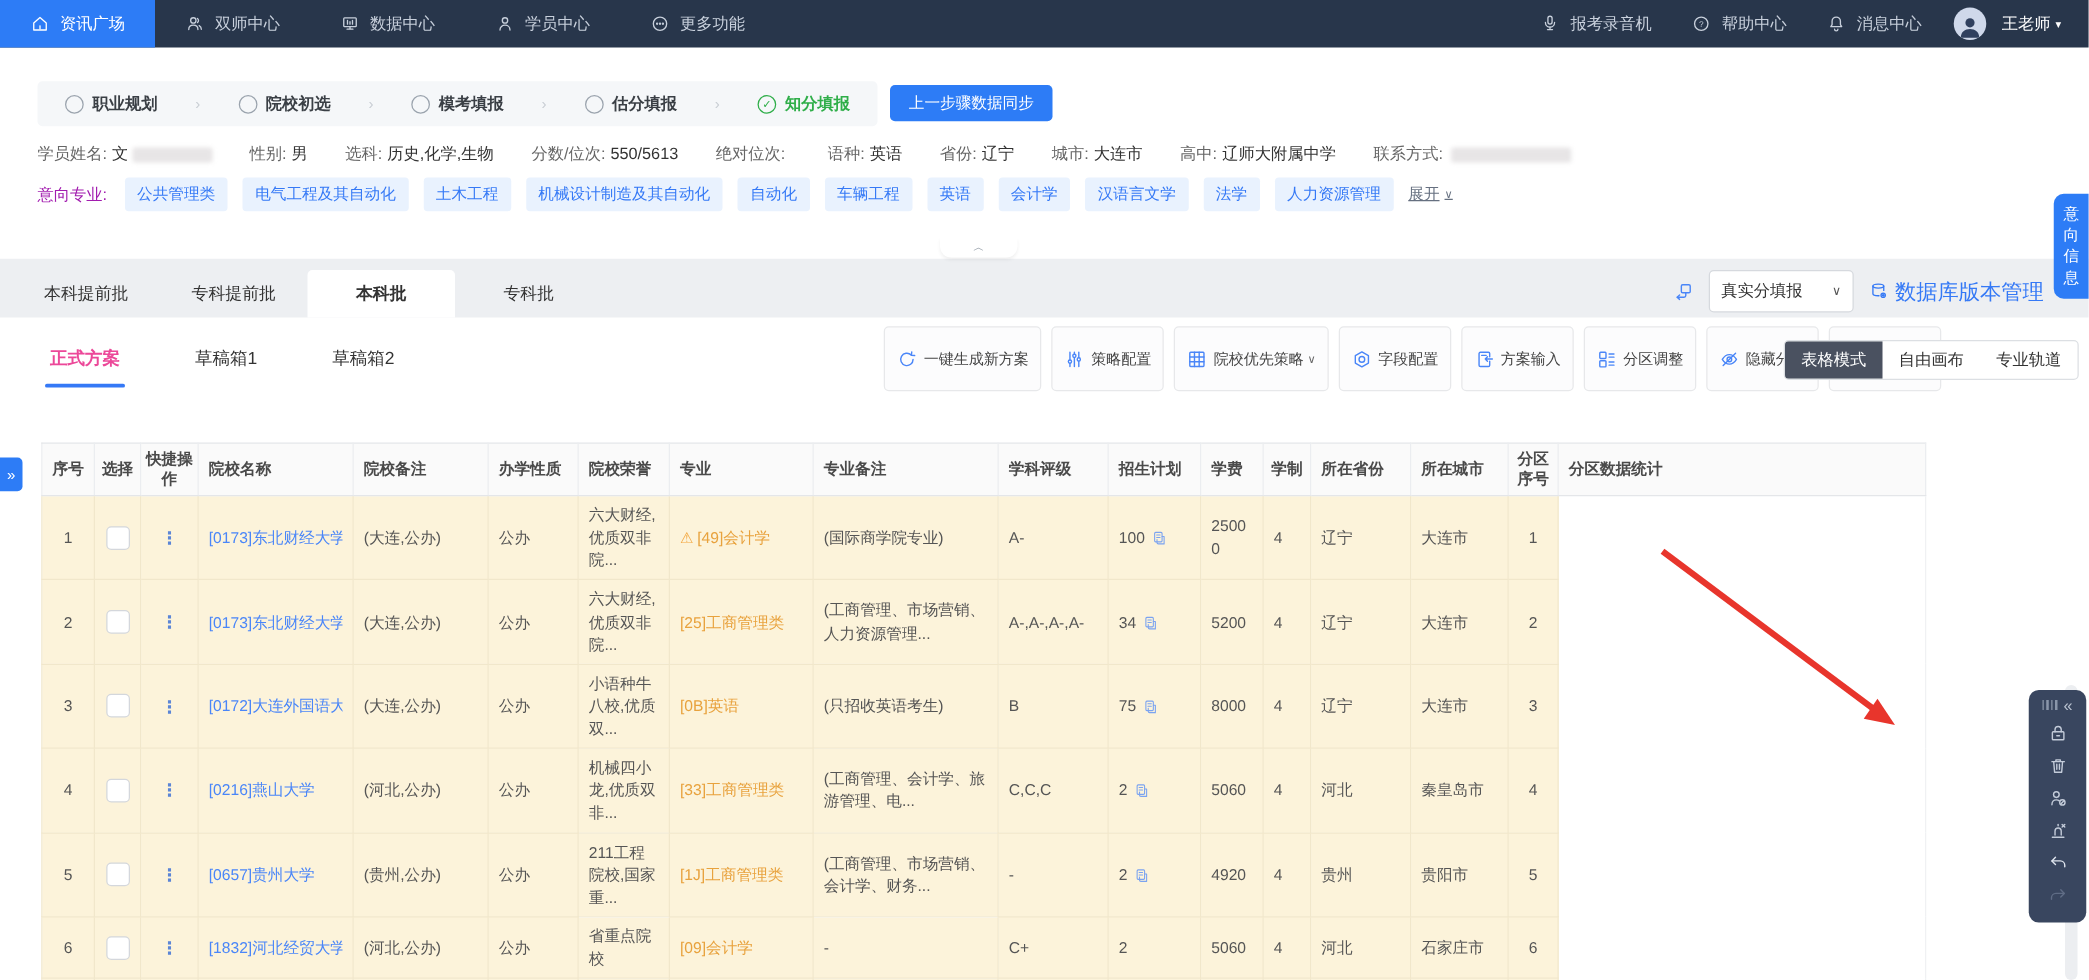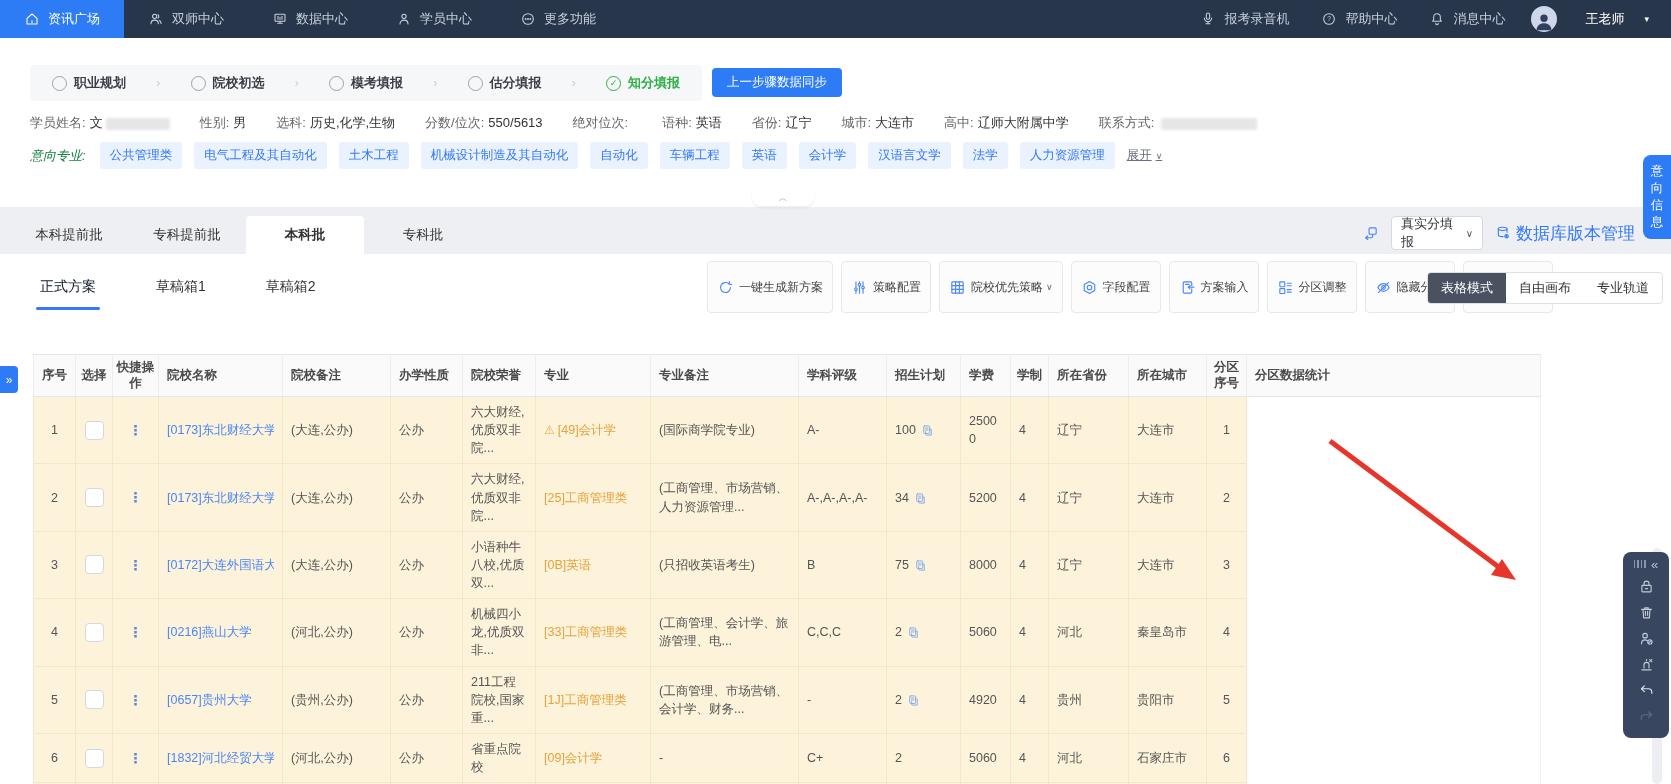--- a/index.html
+++ b/index.html
@@ -10,65 +10,65 @@
 
   
   .topbar{position:absolute;left:0;top:0;width:1671px;height:38px;background:#28364b;
           display:flex;align-items:stretch;font-size:13px;color:#c8d0dc;z-index:6;}
   .nav-item{display:flex;align-items:center;gap:8px;padding:0 24px;cursor:pointer;}
   .nav-item.active{background:#2d7cf6;color:#fff;}
   .topbar-right{margin-left:auto;display:flex;align-items:center;}
   .topbar-right .nav-item{padding:0 16px;}
   .avatar{width:26px;height:26px;border-radius:50%;background:#cfd8ea;overflow:hidden;
           display:flex;align-items:flex-end;justify-content:center;margin-right:8px;}
-  .user-wrap{display:flex;align-items:center;padding:0 22px 0 10px;color:#fff;gap:20px;}
+  .user-wrap{display:flex;align-items:center;padding:0 22px 0 10px;color:#fff;gap:4px;}
 
   
   .header-card{position:absolute;left:0;top:38px;width:1548px;height:169px;background:#fff;z-index:2;}
   .stepper{position:absolute;left:30px;top:27px;width:672px;height:36px;background:#f5f7f9;
            border-radius:4px;display:flex;align-items:center;justify-content:space-between;padding:0 22px;box-sizing:border-box;}
   .step{display:flex;align-items:center;gap:7px;font-size:13px;font-weight:bold;color:#3a3f45;}
   .scircle{width:15px;height:15px;border:1.5px solid #9aa3ad;border-radius:50%;box-sizing:border-box;
            display:flex;align-items:center;justify-content:center;font-size:9px;color:transparent;}
   .step.done{color:#2fae49;}
   .step.done .scircle{border-color:#2fae49;color:#2fae49;}
   .step-sep{color:#c9ced4;font-size:12px;}
   .sync-btn{position:absolute;left:712px;top:30px;height:29px;padding:0 15px;background:#2d7cf6;color:#fff;
             font-size:12.5px;border:none;border-radius:4px;line-height:29px;cursor:pointer;}
   .info-row{position:absolute;left:30px;top:76px;right:30px;display:flex;gap:30px;font-size:13px;white-space:nowrap;}
   .fld .lab{color:#666;margin-right:4px;}
   .fld .val{color:#333;}
   .blur{display:inline-block;width:64px;height:12px;border-radius:2px;background:#e7e5e6;filter:blur(1.5px);vertical-align:middle;margin-left:3px;}
   .blur.wide{width:96px;}
   .majors-row{position:absolute;left:30px;top:104px;display:flex;align-items:center;gap:12px;font-size:13px;}
-  .mj-label{color:#15803d;margin-right:2px;font-style:italic;}
+  .mj-label{color:#a21caf;margin-right:2px;}
   .tag{background:#e9f2fe;color:#3579f6;border-radius:3px;padding:5px 10px;font-size:12.5px;cursor:pointer;}
   .expand{color:#667080;font-size:12.5px;cursor:pointer;display:flex;gap:4px;align-items:center;text-decoration:underline;}
   .collapse-handle{position:absolute;left:752px;top:190px;width:62px;height:16px;background:#fff;
                    border-radius:0 0 9px 9px;box-shadow:0 2px 3px rgba(0,0,0,.06);z-index:4;
                    display:flex;align-items:center;justify-content:center;color:#98a1ab;font-size:9px;cursor:pointer;}
 
   
   .strip{position:absolute;left:0;top:207px;width:1671px;height:47px;background:#edeff2;z-index:3;}
   .batch-tabs{position:absolute;left:10px;bottom:0;display:flex;}
   .btab{width:118px;height:38px;line-height:38px;text-align:center;font-size:13.5px;color:#333;cursor:pointer;}
   .btab.active{background:#fff;border-radius:4px 4px 0 0;font-weight:bold;}
   .strip-right{position:absolute;right:36px;top:9px;display:flex;align-items:center;gap:12px;}
   .swap-ic{color:#4a86f8;cursor:pointer;}
-  .ver-select{width:92px;height:30px;border:1px solid #d6d9de;background:#fff;border-radius:4px;
+  .ver-select{width:116px;height:30px;border:1px solid #d6d9de;background:#fff;border-radius:4px;
               font-size:13px;color:#333;display:flex;align-items:center;justify-content:space-between;
               padding:16px 9px;box-sizing:border-box;cursor:pointer;}
   .ver-caret{color:#555;font-size:10px;}
   .db-link{display:flex;align-items:center;gap:5px;color:#3579f6;font-size:17px;cursor:pointer;}
 
   
   .main{position:absolute;left:0;top:254px;width:1671px;height:530px;background:#fff;z-index:2;}
   .plan-tabs{position:absolute;left:40px;top:24px;display:flex;gap:60px;}
   .ptab{font-size:14px;color:#333;padding-bottom:14px;position:relative;cursor:pointer;}
-  .ptab.active{color:#0f172a;}
+  .ptab.active{color:#ec4899;font-weight:bold;}
   .ptab.active::after{content:"";position:absolute;left:-4px;right:-4px;bottom:0;height:3px;background:#3579f6;border-radius:2px;}
   .toolbar{position:absolute;left:707px;top:7px;display:flex;gap:8px;}
   .tbtn{min-width:62px;height:52px;background:#fcfcfd;border:1px solid #e7e8ea;border-radius:4px;
         display:flex;flex-direction:row;align-items:center;justify-content:center;gap:5px;
         font-size:12px;color:#444;padding:0 9px;box-sizing:border-box;cursor:pointer;}
   .tbtn .tic{color:#4a86f8;}
   .tlabel{display:flex;align-items:center;gap:3px;white-space:nowrap;}
   .tcaret{font-size:9px;color:#666;}
   .view-modes{position:absolute;left:1427px;top:18px;height:30px;border:1px solid #dcdfe3;border-radius:4px;
               overflow:hidden;display:flex;background:#fff;}

